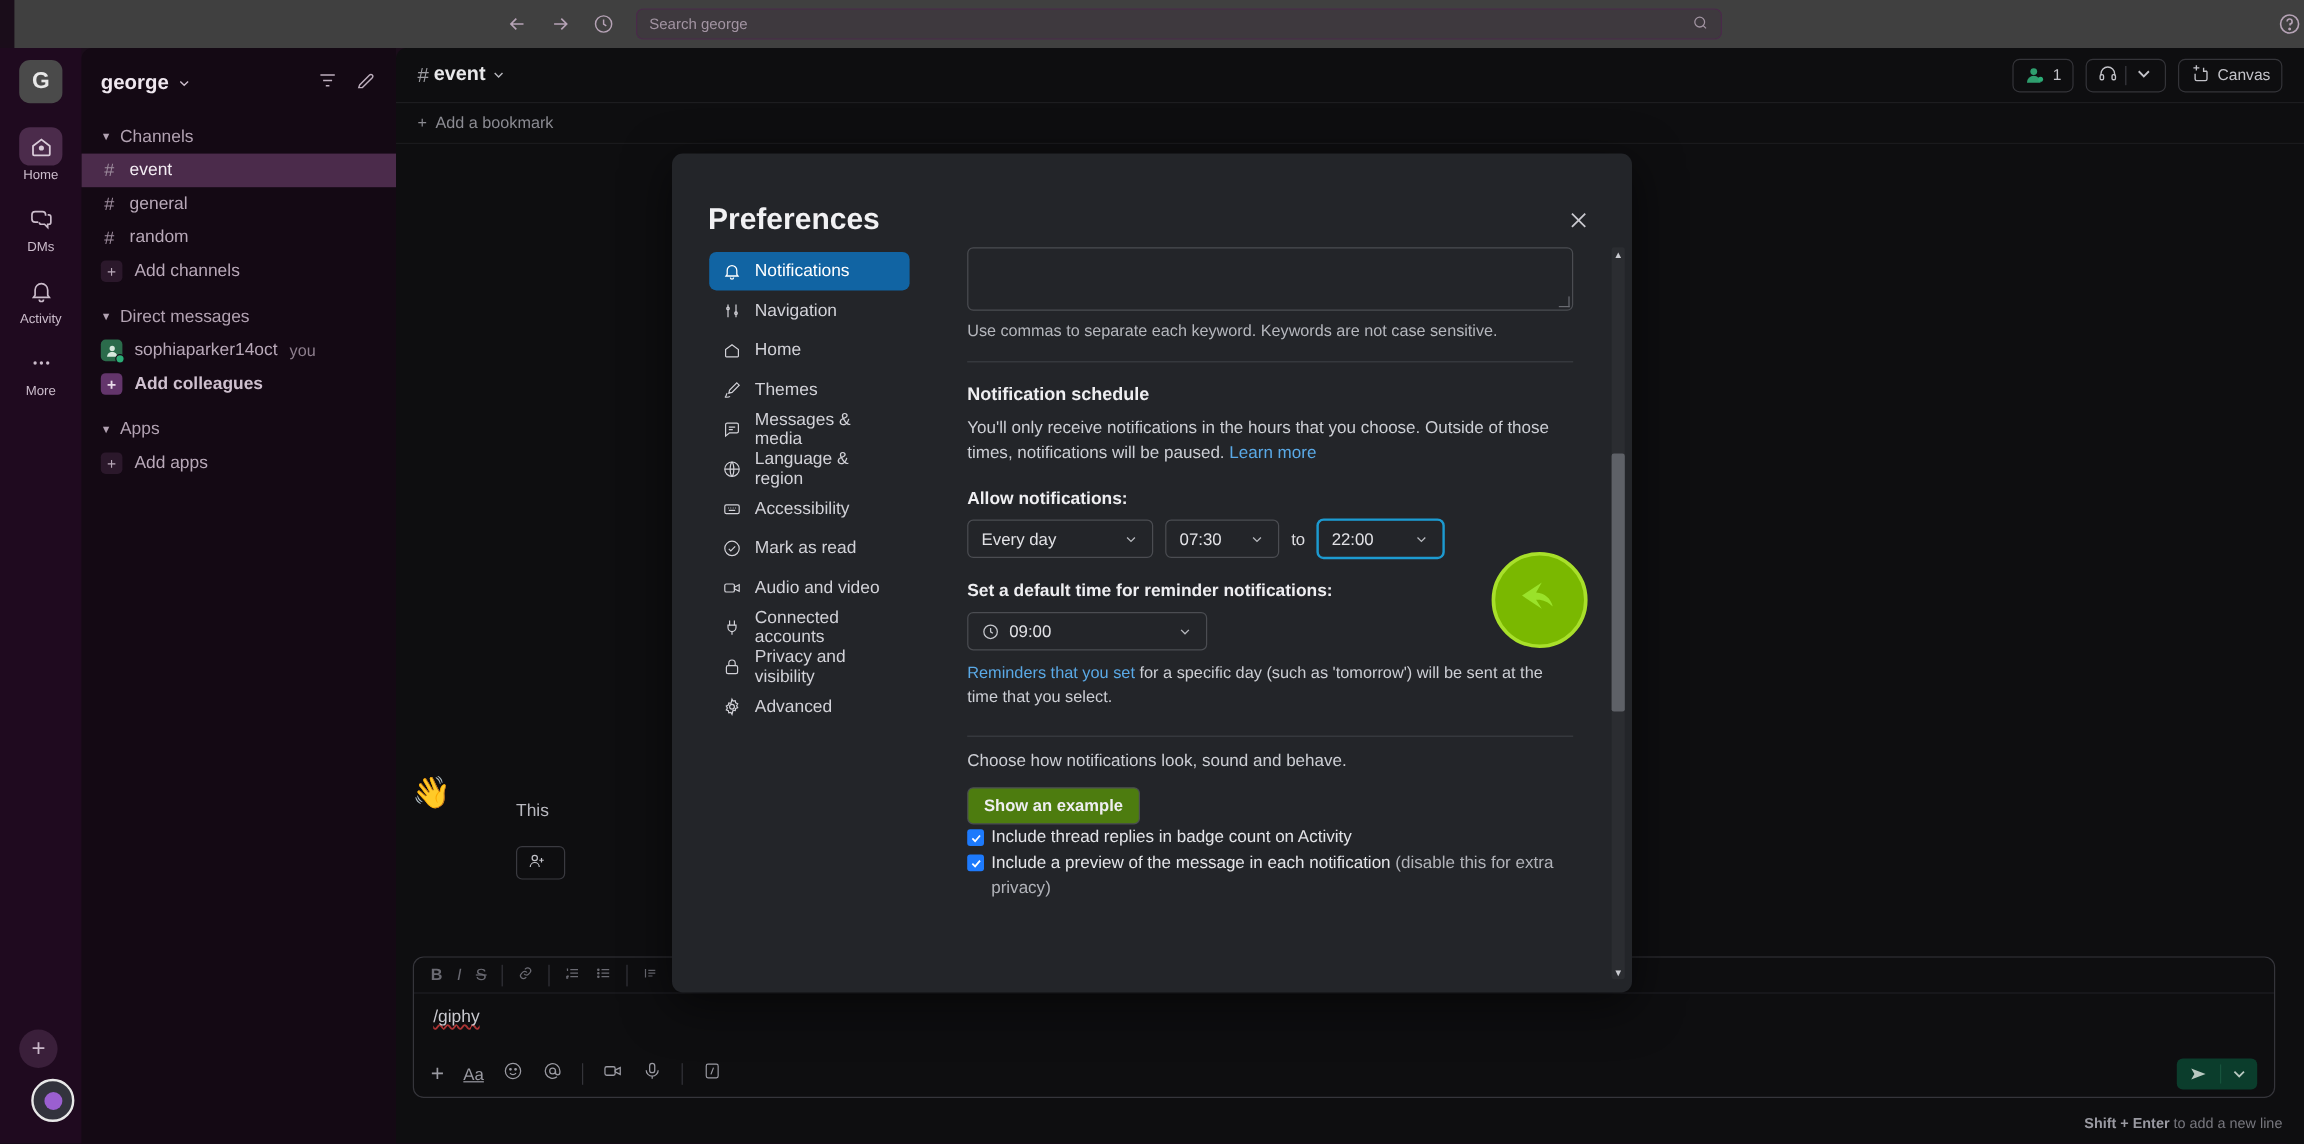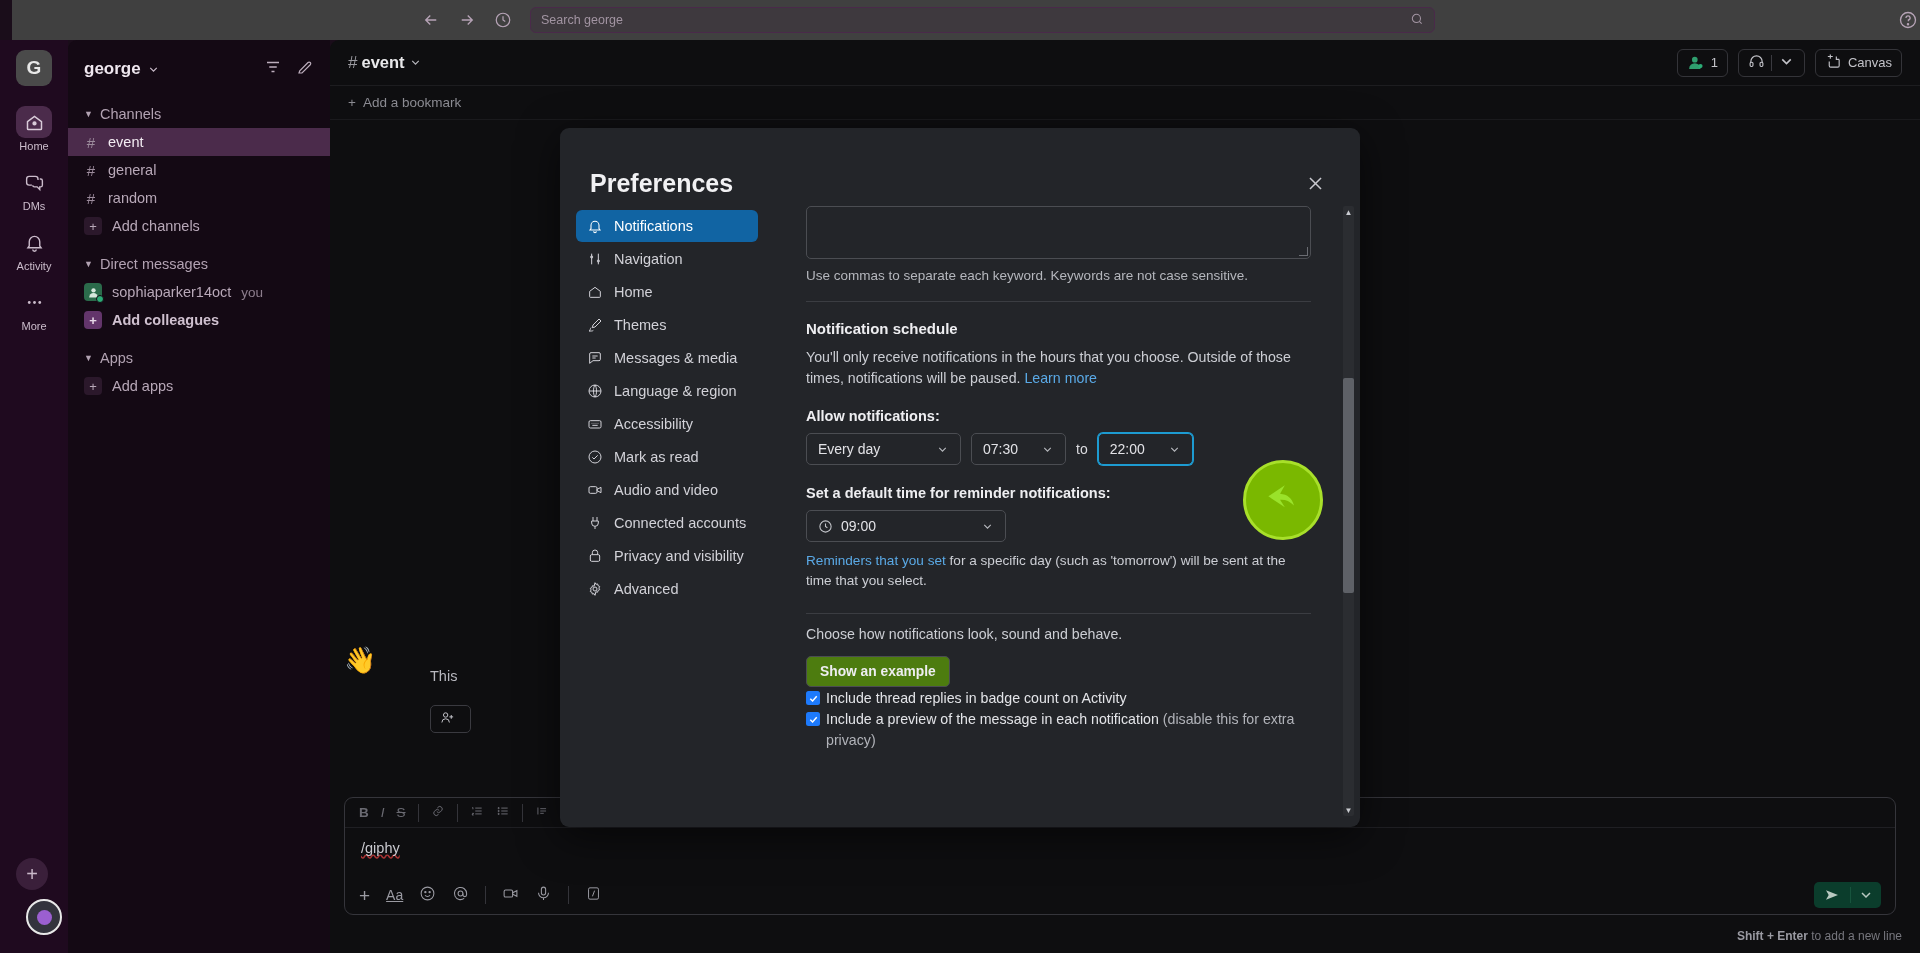--- a/index.html
+++ b/index.html
@@ -216,21 +216,21 @@
   .modal-head {
     height: 70px; display: flex; align-items: flex-end; padding: 0 30px;
   }
   .modal-title { color: #f1f1f3; font-size: 25px; font-weight: bold; }
   .modal-close {
     margin-left: auto; width: 30px; height: 30px; color: #c9c9cf;
     display: flex; align-items: center; justify-content: center;
   }
   .modal-close svg { width: 19px; height: 19px; }
   .modal-body { display: flex; height: 629px; }
-  .modal-nav { width: 212px; padding: 12px 14px 0 16px; }
+  .modal-nav { width: 212px; padding: 12px 14px 0 31px; }
   .nav-item {
     height: 32px; border-radius: 6px; display: flex; align-items: center;
     gap: 11px; padding: 0 11px; color: #d2d2d8; font-size: 14.5px;
     margin-bottom: 1px;
   }
   .nav-item.active { background: #1164a3; color: #fff; }
   .nav-item svg { width: 16px; height: 16px; flex: none; }
 
   .modal-content {
     flex: 1; position: relative; padding: 0 0 0 34px;
@@ -254,21 +254,21 @@
   .row-selects { margin-top: 9px; display: flex; align-items: center; gap: 10px; }
   .sel {
     height: 32px; border: 1px solid #4b4d52; border-radius: 5px;
     display: flex; align-items: center; padding: 0 11px;
     color: #e2e2e6; font-size: 14px; background: #232529;
   }
   .sel .cdn { margin-left: auto; padding-left: 22px; color: #b8babf; display:flex; }
   .sel .cdn svg { width: 13px; height: 13px; }
   .sel.w1 { width: 155px; }
   .sel.w2 { width: 95px; }
-  .sel.w3 { width: 95px; border-color: #1d9bd1; box-shadow: 0 0 0 1px #1d9bd1; }
+  .sel.w3 { width: 105px; border-color: #1d9bd1; box-shadow: 0 0 0 1px #1d9bd1; }
   .sel.w4 { width: 200px; }
   .sel .clock { margin-right: 8px; display: flex; color: #c4c6cb; }
   .sel .clock svg { width: 15px; height: 15px; }
   .to-word { color: #dcdce0; font-size: 14px; }
   .note { margin-top: 9px; width: 505px; color: #ccced4; font-size: 13.6px; line-height: 1.45; }
   .btn-example {
     margin-top: 12px; height: 31px; display: inline-flex; align-items: center;
     padding: 0 13px; border: 1px solid #4b4d52; border-radius: 5px;
     color: #eeeef1; font-size: 13.8px; font-weight: bold; background: #4d7c0f;
   }

